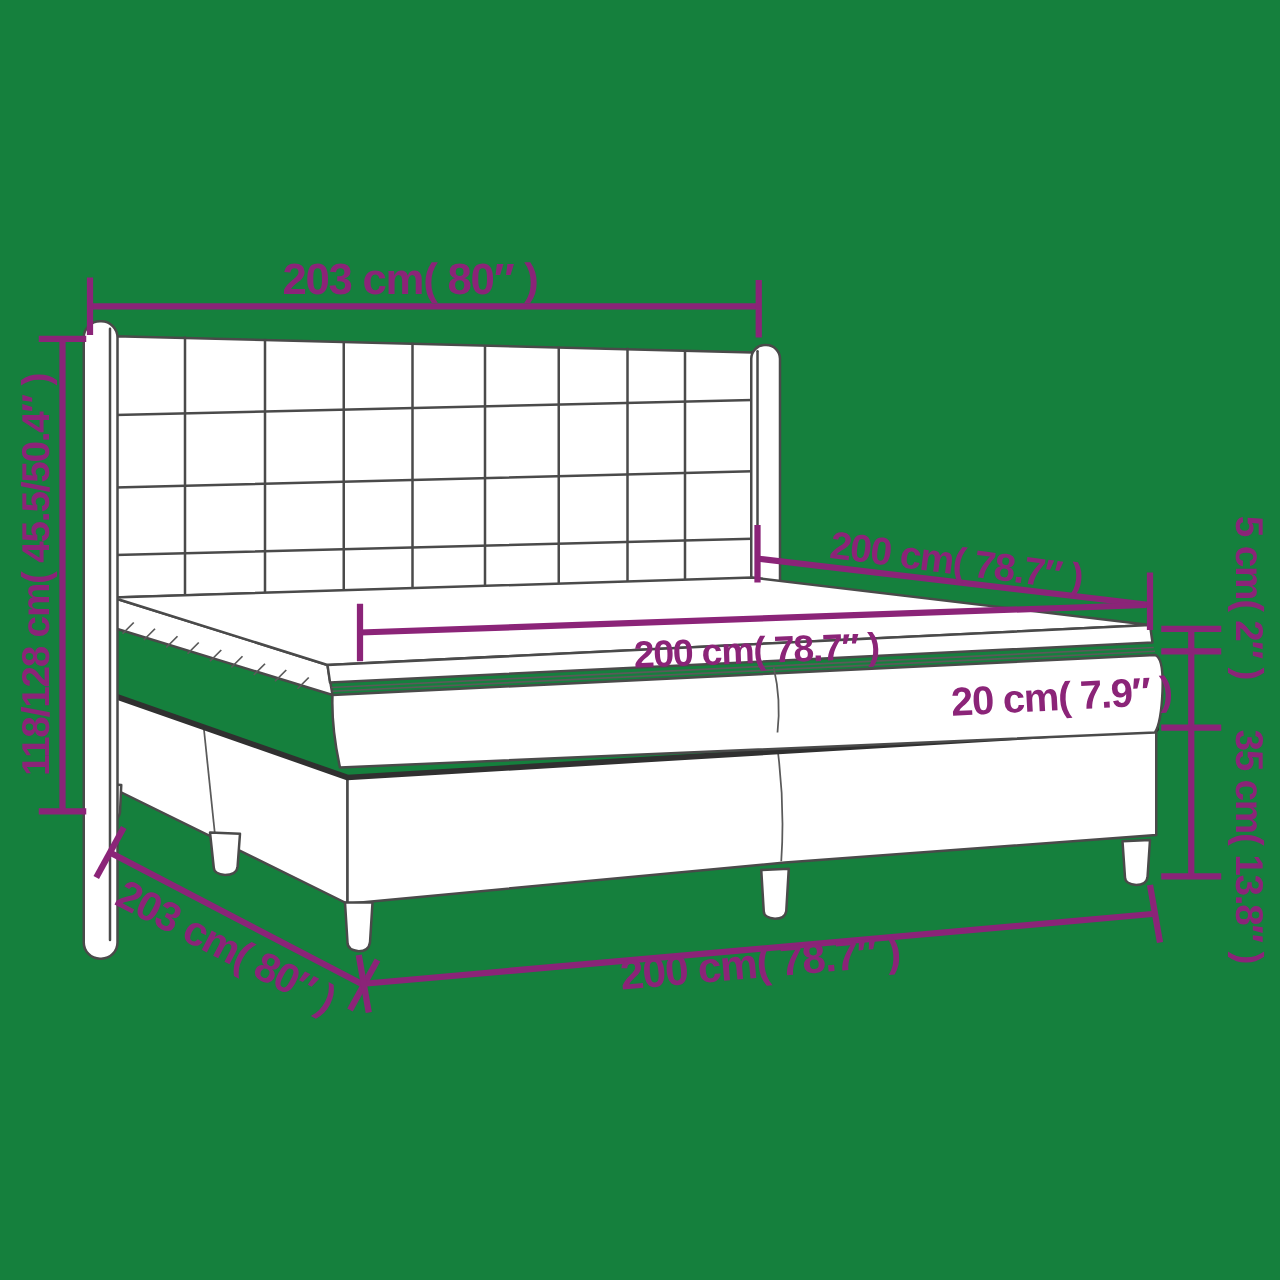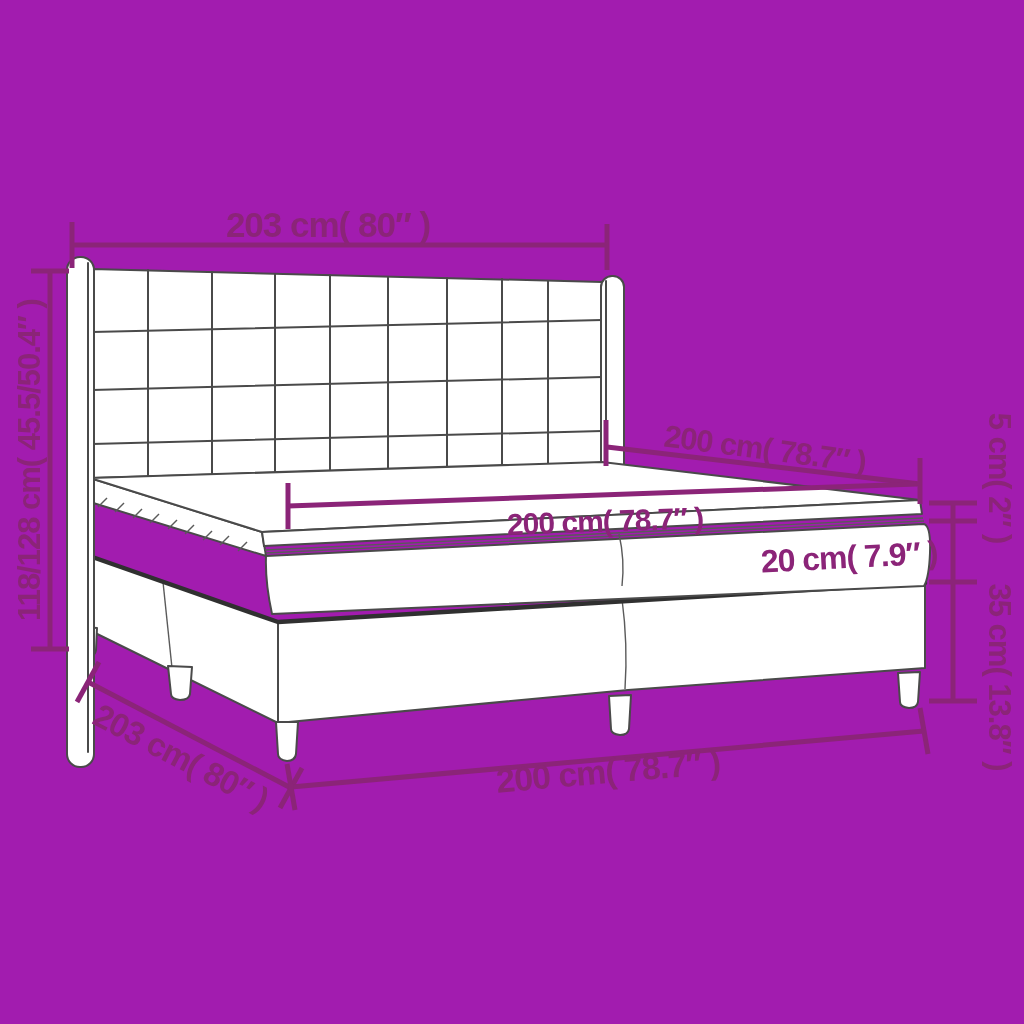--- a/index.html
+++ b/index.html
@@ -1,17 +1,17 @@
 <!DOCTYPE html>
 <html><head>
 <meta charset="utf-8">
 <style>
   html,body{margin:0;padding:0;background:#ffffff;}
   #canvas{
-    position:relative;width:1024px;height:1024px;background:#a21caf;overflow:hidden;
+    position:relative;width:1024px;height:1024px;background:#15803d;overflow:hidden;
     font-family:"Liberation Sans","DejaVu Sans",sans-serif;
   }
   svg{display:block;}
   .art{stroke:#4a4a4a;stroke-width:2;fill:none;stroke-linejoin:round;stroke-linecap:round;}
   .artfill{stroke:#4a4a4a;stroke-width:2;fill:#ffffff;stroke-linejoin:round;}
   .thick{stroke:#303030;stroke-width:4.5;fill:none;stroke-linejoin:round;stroke-linecap:round;}
   .thin{stroke:#5a5a5a;stroke-width:1.4;fill:none;}
   .dim{stroke:#8B2478;stroke-width:5;fill:none;stroke-linecap:butt;}
   .dimtxt{
     fill:#8B2478;font-weight:bold;letter-spacing:-1px;

